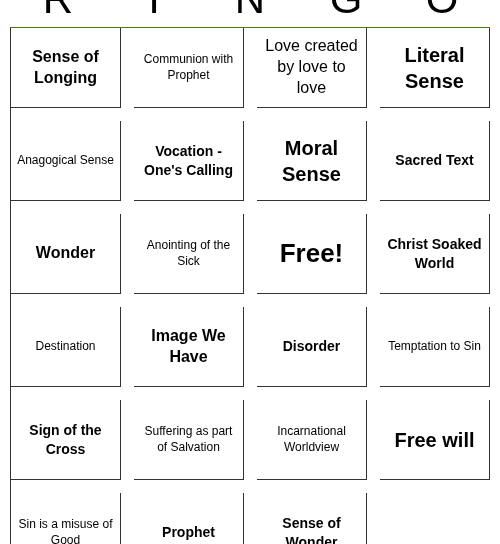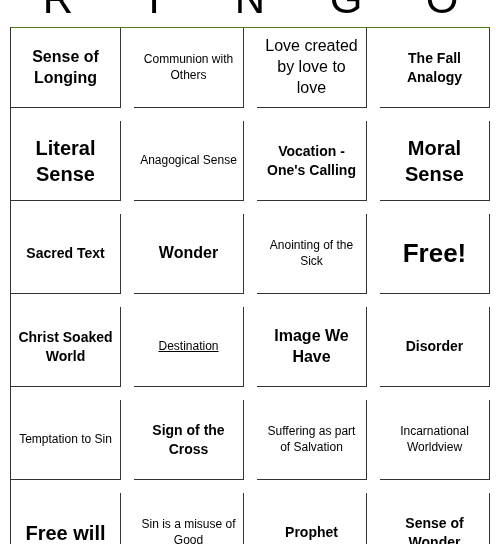--- a/index.html
+++ b/index.html
@@ -59,33 +59,32 @@
 <div class="bingo-container">
   <div class="bingo-header">
     <span>R</span>
     <span>I</span>
     <span>N</span>
     <span>G</span>
     <span>O</span>
   </div>
   <div class="bingo-grid" id="bingo-grid">
   <div class="bingo-cell" style="font-size: 16px; font-weight: bold;">Sense of Longing</div>
-      <div class="bingo-cell" style="font-size: 12px;">Communion with Others</div>
+      <div class="bingo-cell" style="font-size: 12px;">Communion with Prophet</div>
       <div class="bingo-cell" style="font-size: 16px;">Love created by love to love</div>
-      <div class="bingo-cell" style="font-size: 14px; font-weight: bold;">The Fall Analogy</div>
       <div class="bingo-cell" style="font-size: 20px; font-weight: bold;">Literal Sense</div>
       <div class="bingo-cell" style="font-size: 12px;">Anagogical Sense</div>
       <div class="bingo-cell" style="font-size: 14px; font-weight: bold;">Vocation - One's Calling</div>
       <div class="bingo-cell" style="font-size: 20px; font-weight: bold;">Moral Sense</div>
       <div class="bingo-cell" style="font-size: 14px; font-weight: bold;">Sacred Text</div>
       <div class="bingo-cell" style="font-size: 16px; font-weight: bold;">Wonder</div>
       <div class="bingo-cell" style="font-size: 12px;">Anointing of the Sick</div>
       <div class="bingo-cell" style="font-size: 26px; font-weight: bold;">Free!</div>
       <div class="bingo-cell" style="font-size: 14px; font-weight: bold;">Christ Soaked World</div>
-      <div class="bingo-cell" style="font-size: 12px; text-decoration: underline;">Destination</div>
+      <div class="bingo-cell" style="font-size: 12px;">Destination</div>
       <div class="bingo-cell" style="font-size: 16px; font-weight: bold;">Image We Have</div>
       <div class="bingo-cell" style="font-size: 14px; font-weight: bold;">Disorder</div>
       <div class="bingo-cell" style="font-size: 12px;">Temptation to Sin</div>
       <div class="bingo-cell" style="font-size: 14px; font-weight: bold;">Sign of the Cross</div>
       <div class="bingo-cell" style="font-size: 12px;">Suffering as part of Salvation</div>
       <div class="bingo-cell" style="font-size: 12px;">Incarnational Worldview</div>
       <div class="bingo-cell" style="font-size: 20px; font-weight: bold;">Free will</div>
       <div class="bingo-cell" style="font-size: 12px;">Sin is a misuse of Good</div>
       <div class="bingo-cell" style="font-size: 14px; font-weight: bold;">Prophet</div>
       <div class="bingo-cell" style="font-size: 14px; font-weight: bold;">Sense of Wonder</div>

